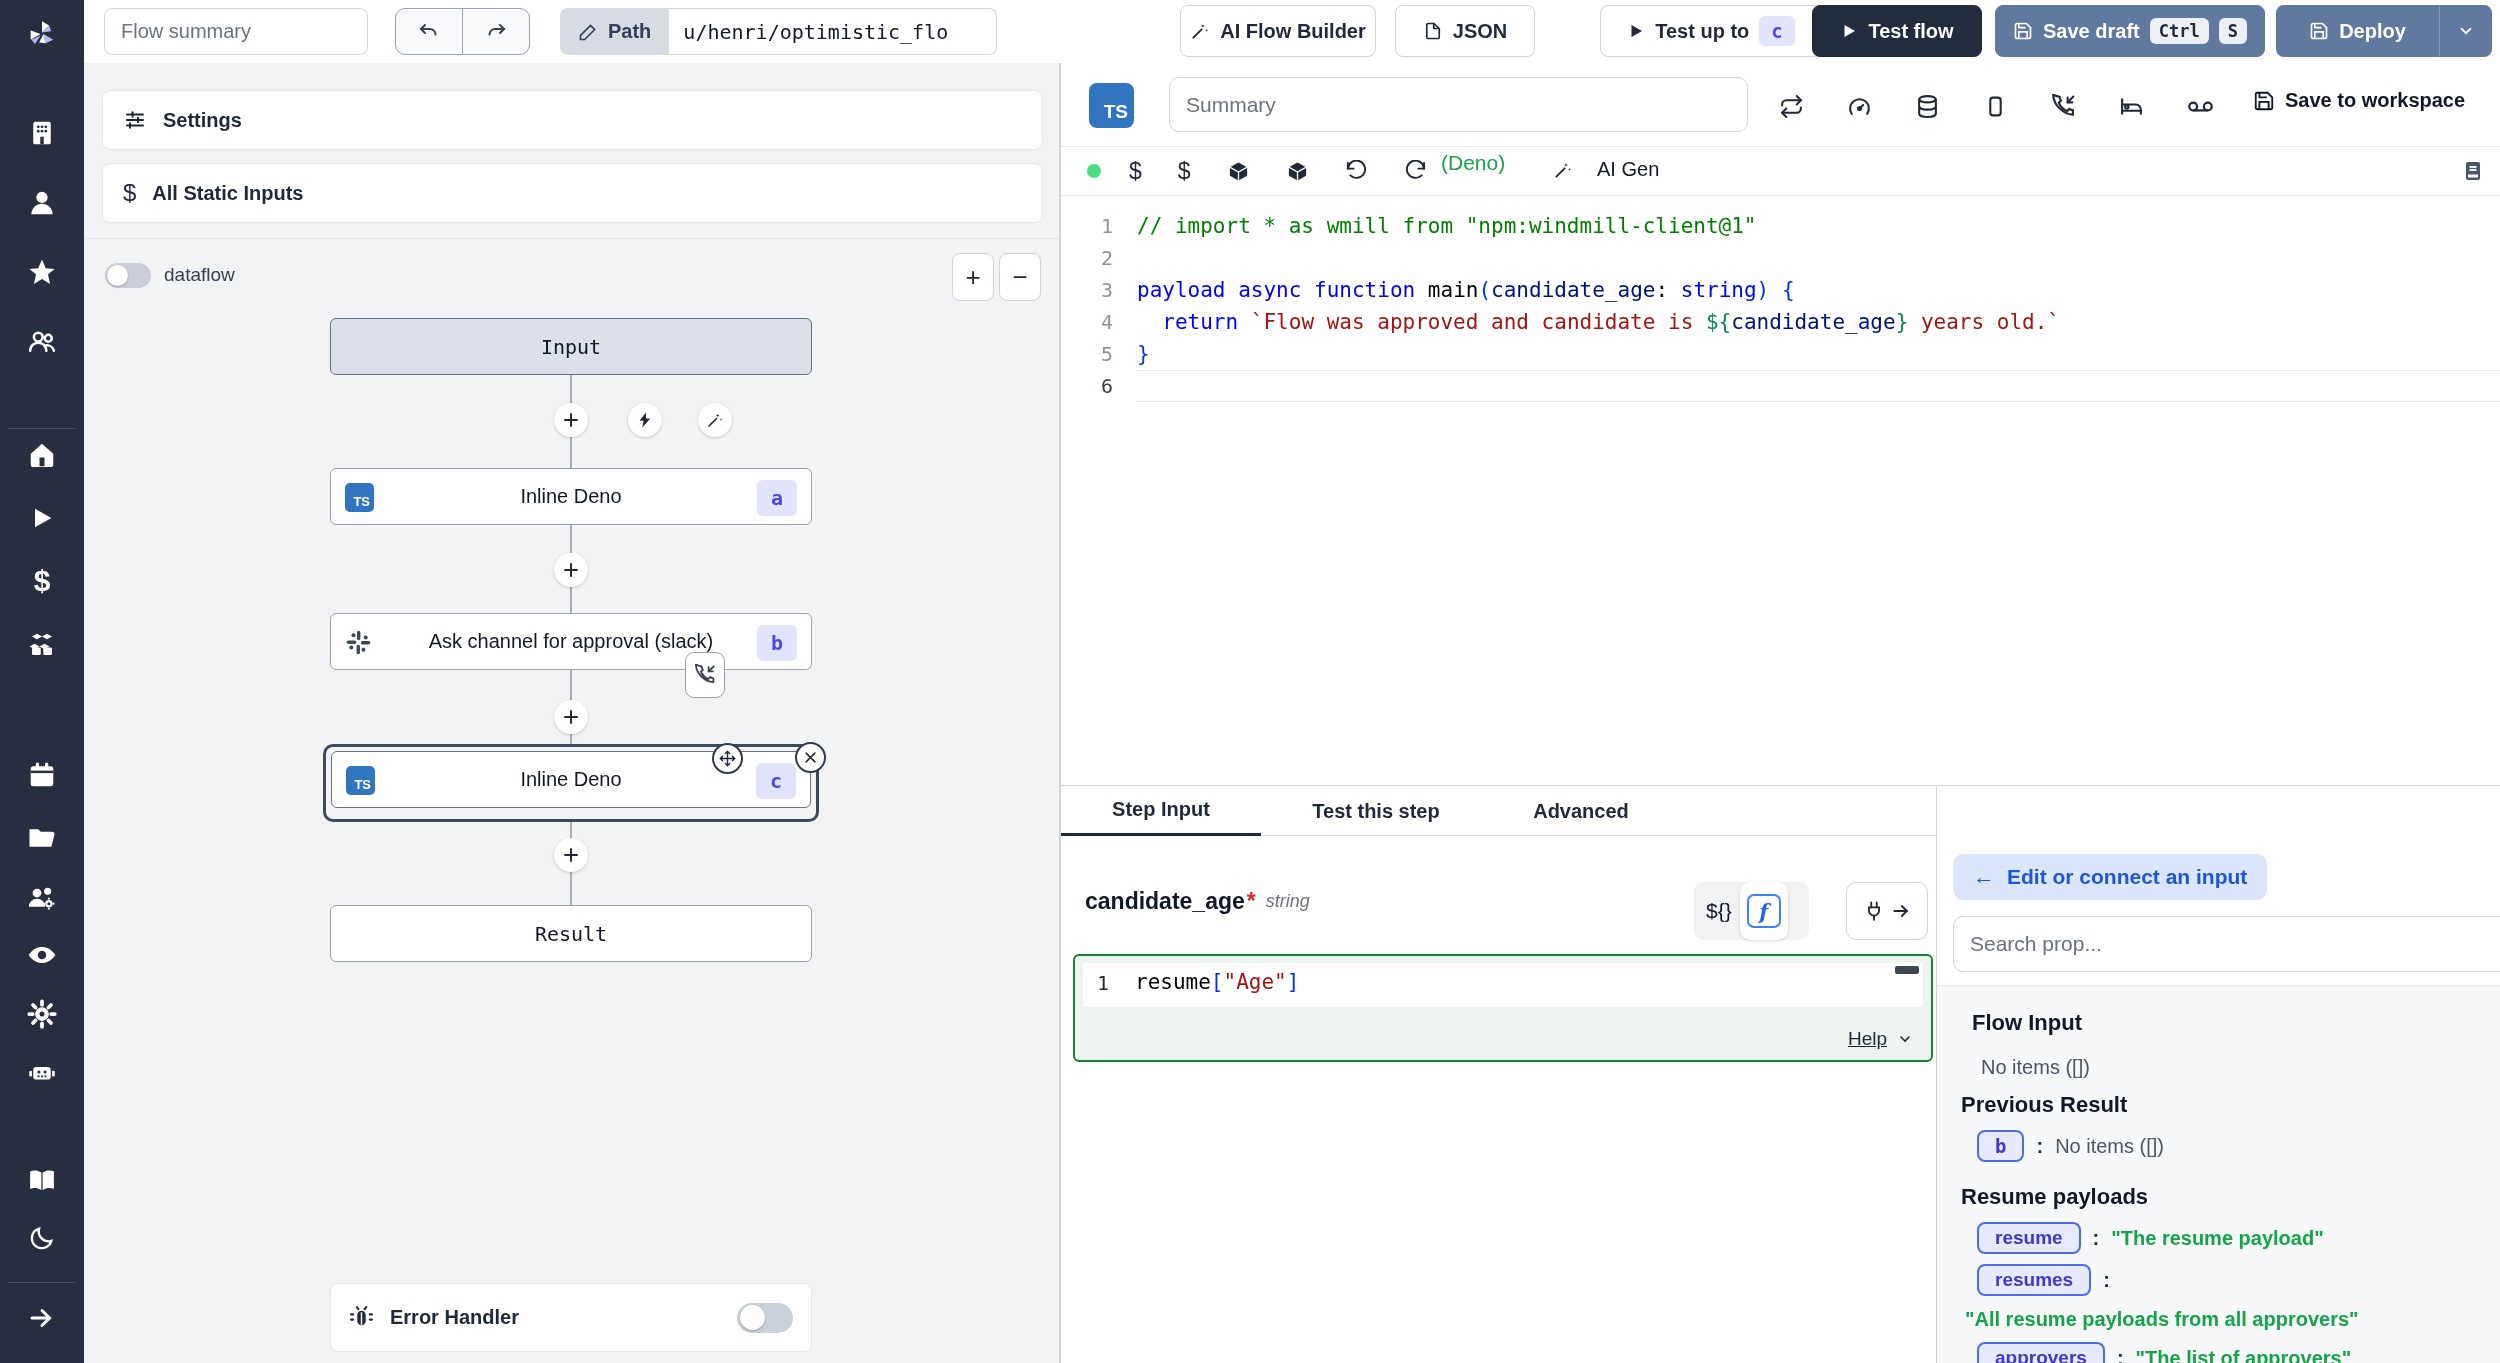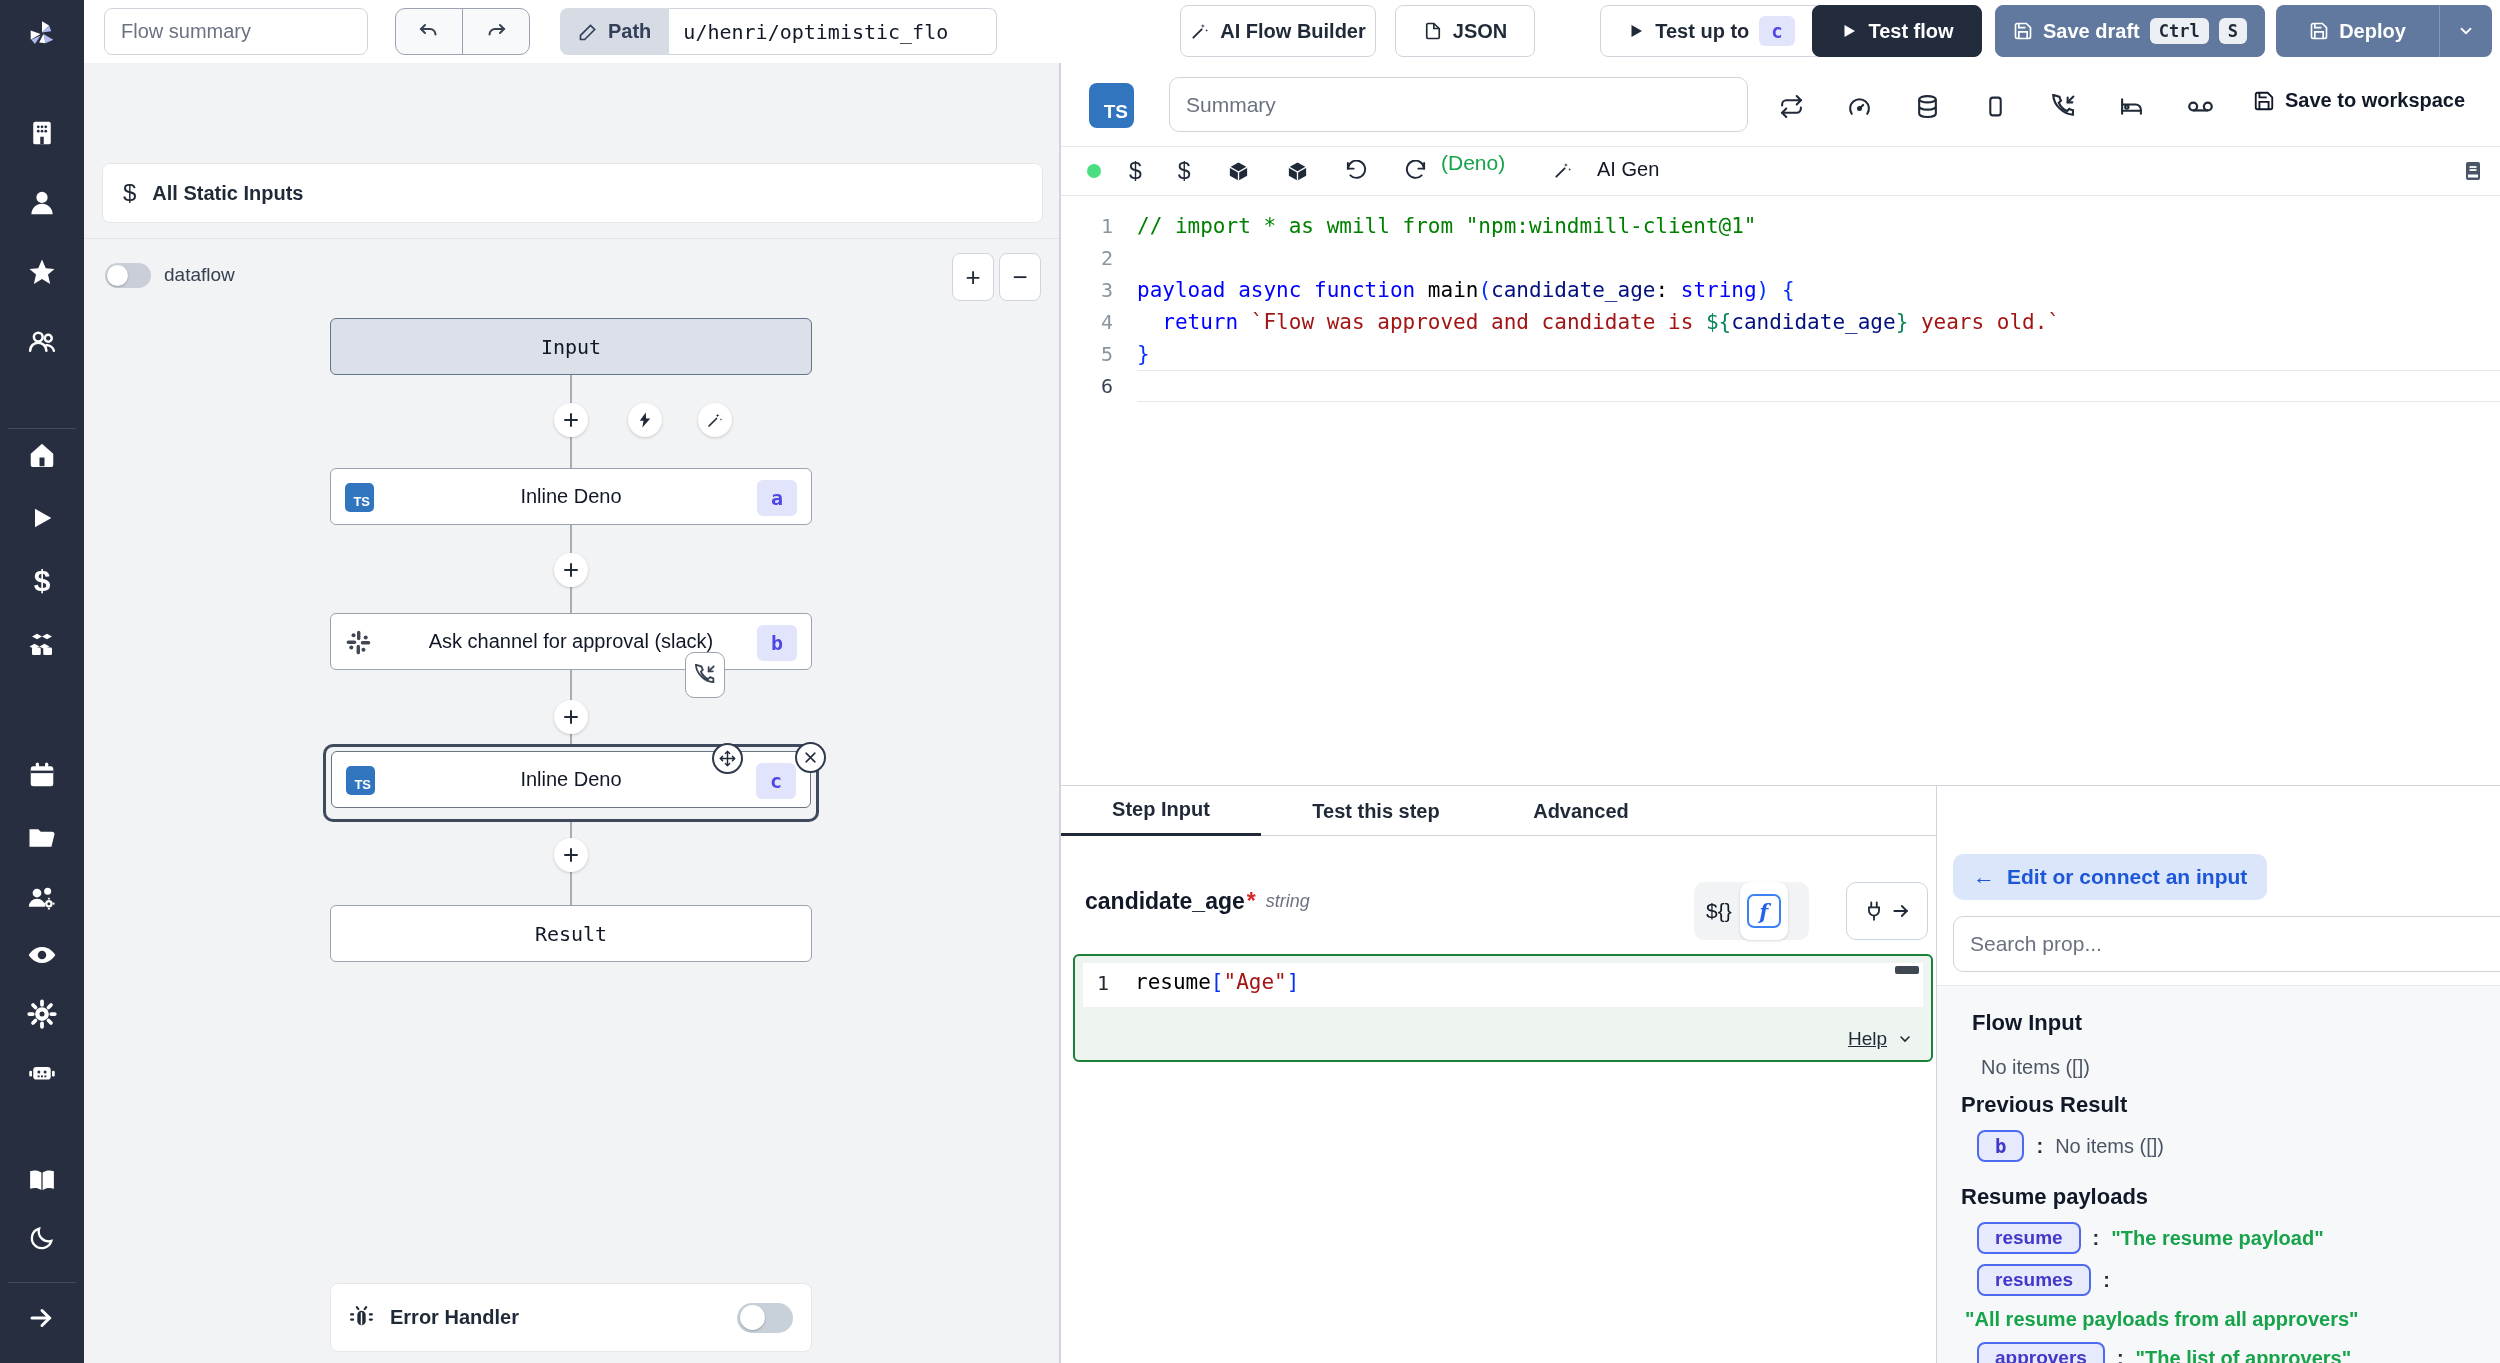--- a/index.html
+++ b/index.html
@@ -305,20 +305,31 @@
       </div>
       <div class="flex" style="width:52px;height:100%;justify-content:center;border-left:1px solid #8396b4;cursor:pointer;">
         <svg width="18" height="18" viewBox="0 0 24 24" fill="none" stroke="#fff" stroke-width="2.4" stroke-linecap="round">
             <path d="M6 9l6 6 6-6"></path>
           </svg>
       </div>
     </div>
   </div>
 
   <div id="flowpanel" class="abs">
+    <div class="bar abs" style="top:27px;">
+      <svg width="24" height="24" viewBox="0 0 24 24" fill="none" stroke="#1f2937" stroke-width="2" stroke-linecap="round">
+          <line x1="4" y1="6.5" x2="20" y2="6.5"></line>
+          <line x1="4" y1="12" x2="20" y2="12"></line>
+          <line x1="4" y1="17.5" x2="20" y2="17.5"></line>
+          <line x1="9.5" y1="4.2" x2="9.5" y2="8.8"></line>
+          <line x1="15" y1="9.7" x2="15" y2="14.3"></line>
+          <line x1="7" y1="15.2" x2="7" y2="19.8"></line>
+        </svg>
+      <span>Settings</span>
+    </div>
     <div class="bar abs" style="top:100px;">
       <span style="font-size:24px;font-weight:400;">$</span>
       <span>All Static Inputs</span>
     </div>
     <div class="abs" style="left:0;top:175px;width:975px;border-top:1px solid #e2e4e8;"></div>
 
     <div class="toggle abs" style="left:21px;top:200px;width:46px;height:25px;background:#c9ced8;">
       <div class="knob" style="left:2px;top:2px;width:21px;height:21px;"></div>
     </div>
     <span class="abs" style="left:80px;top:201px;font-size:19px;color:#374151;">dataflow</span>

